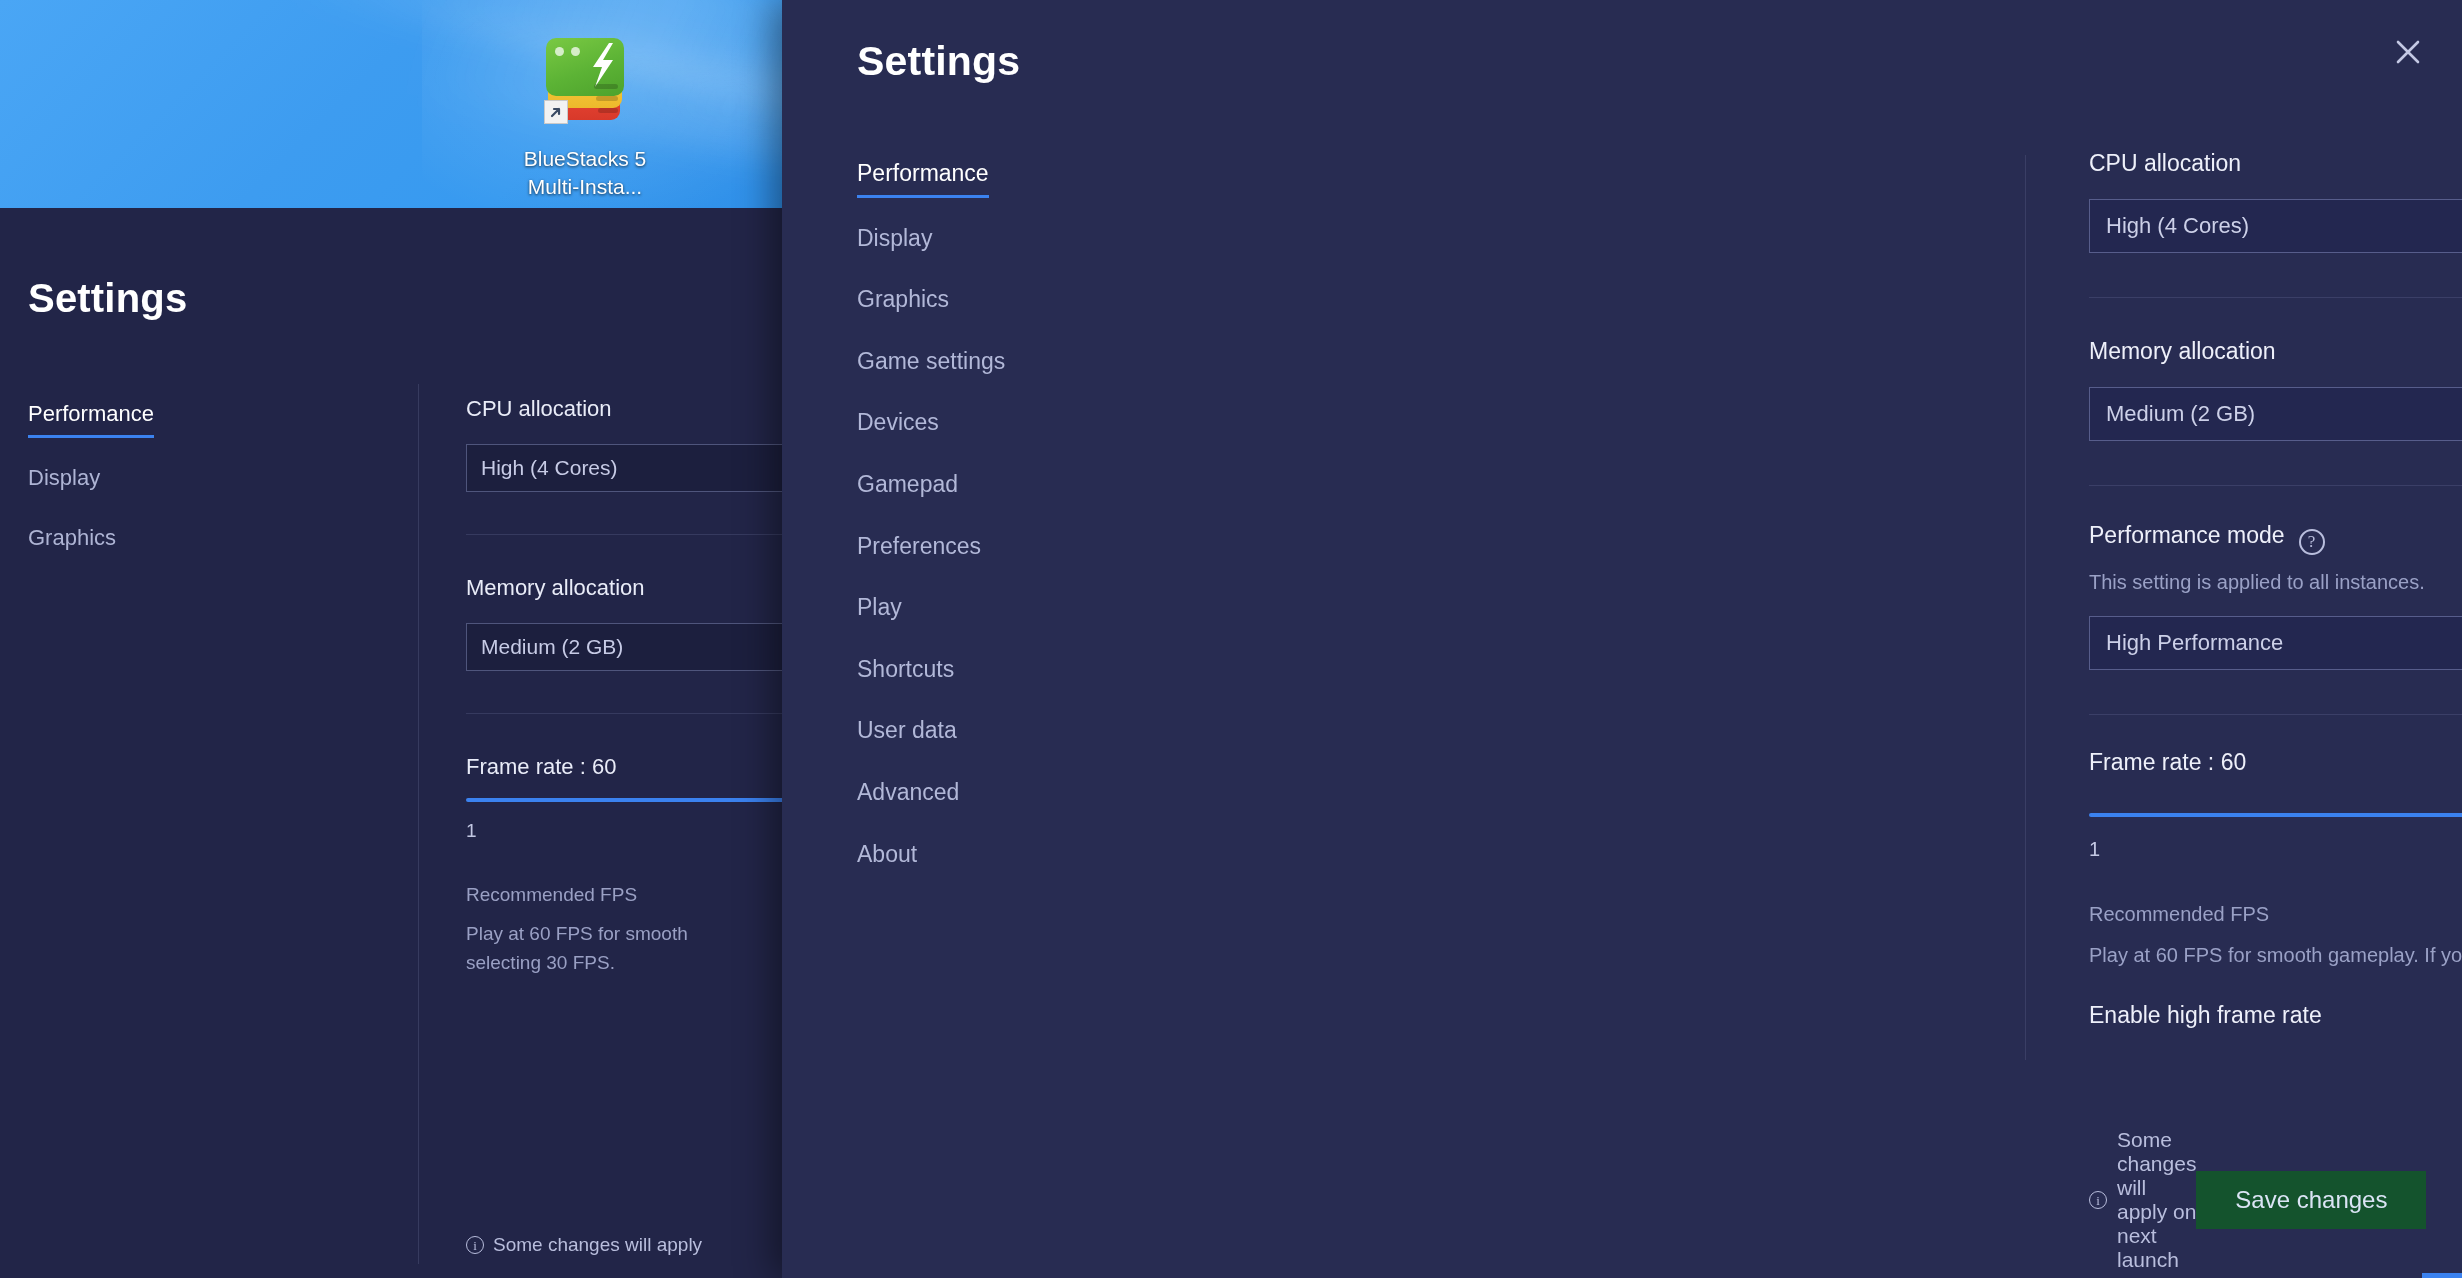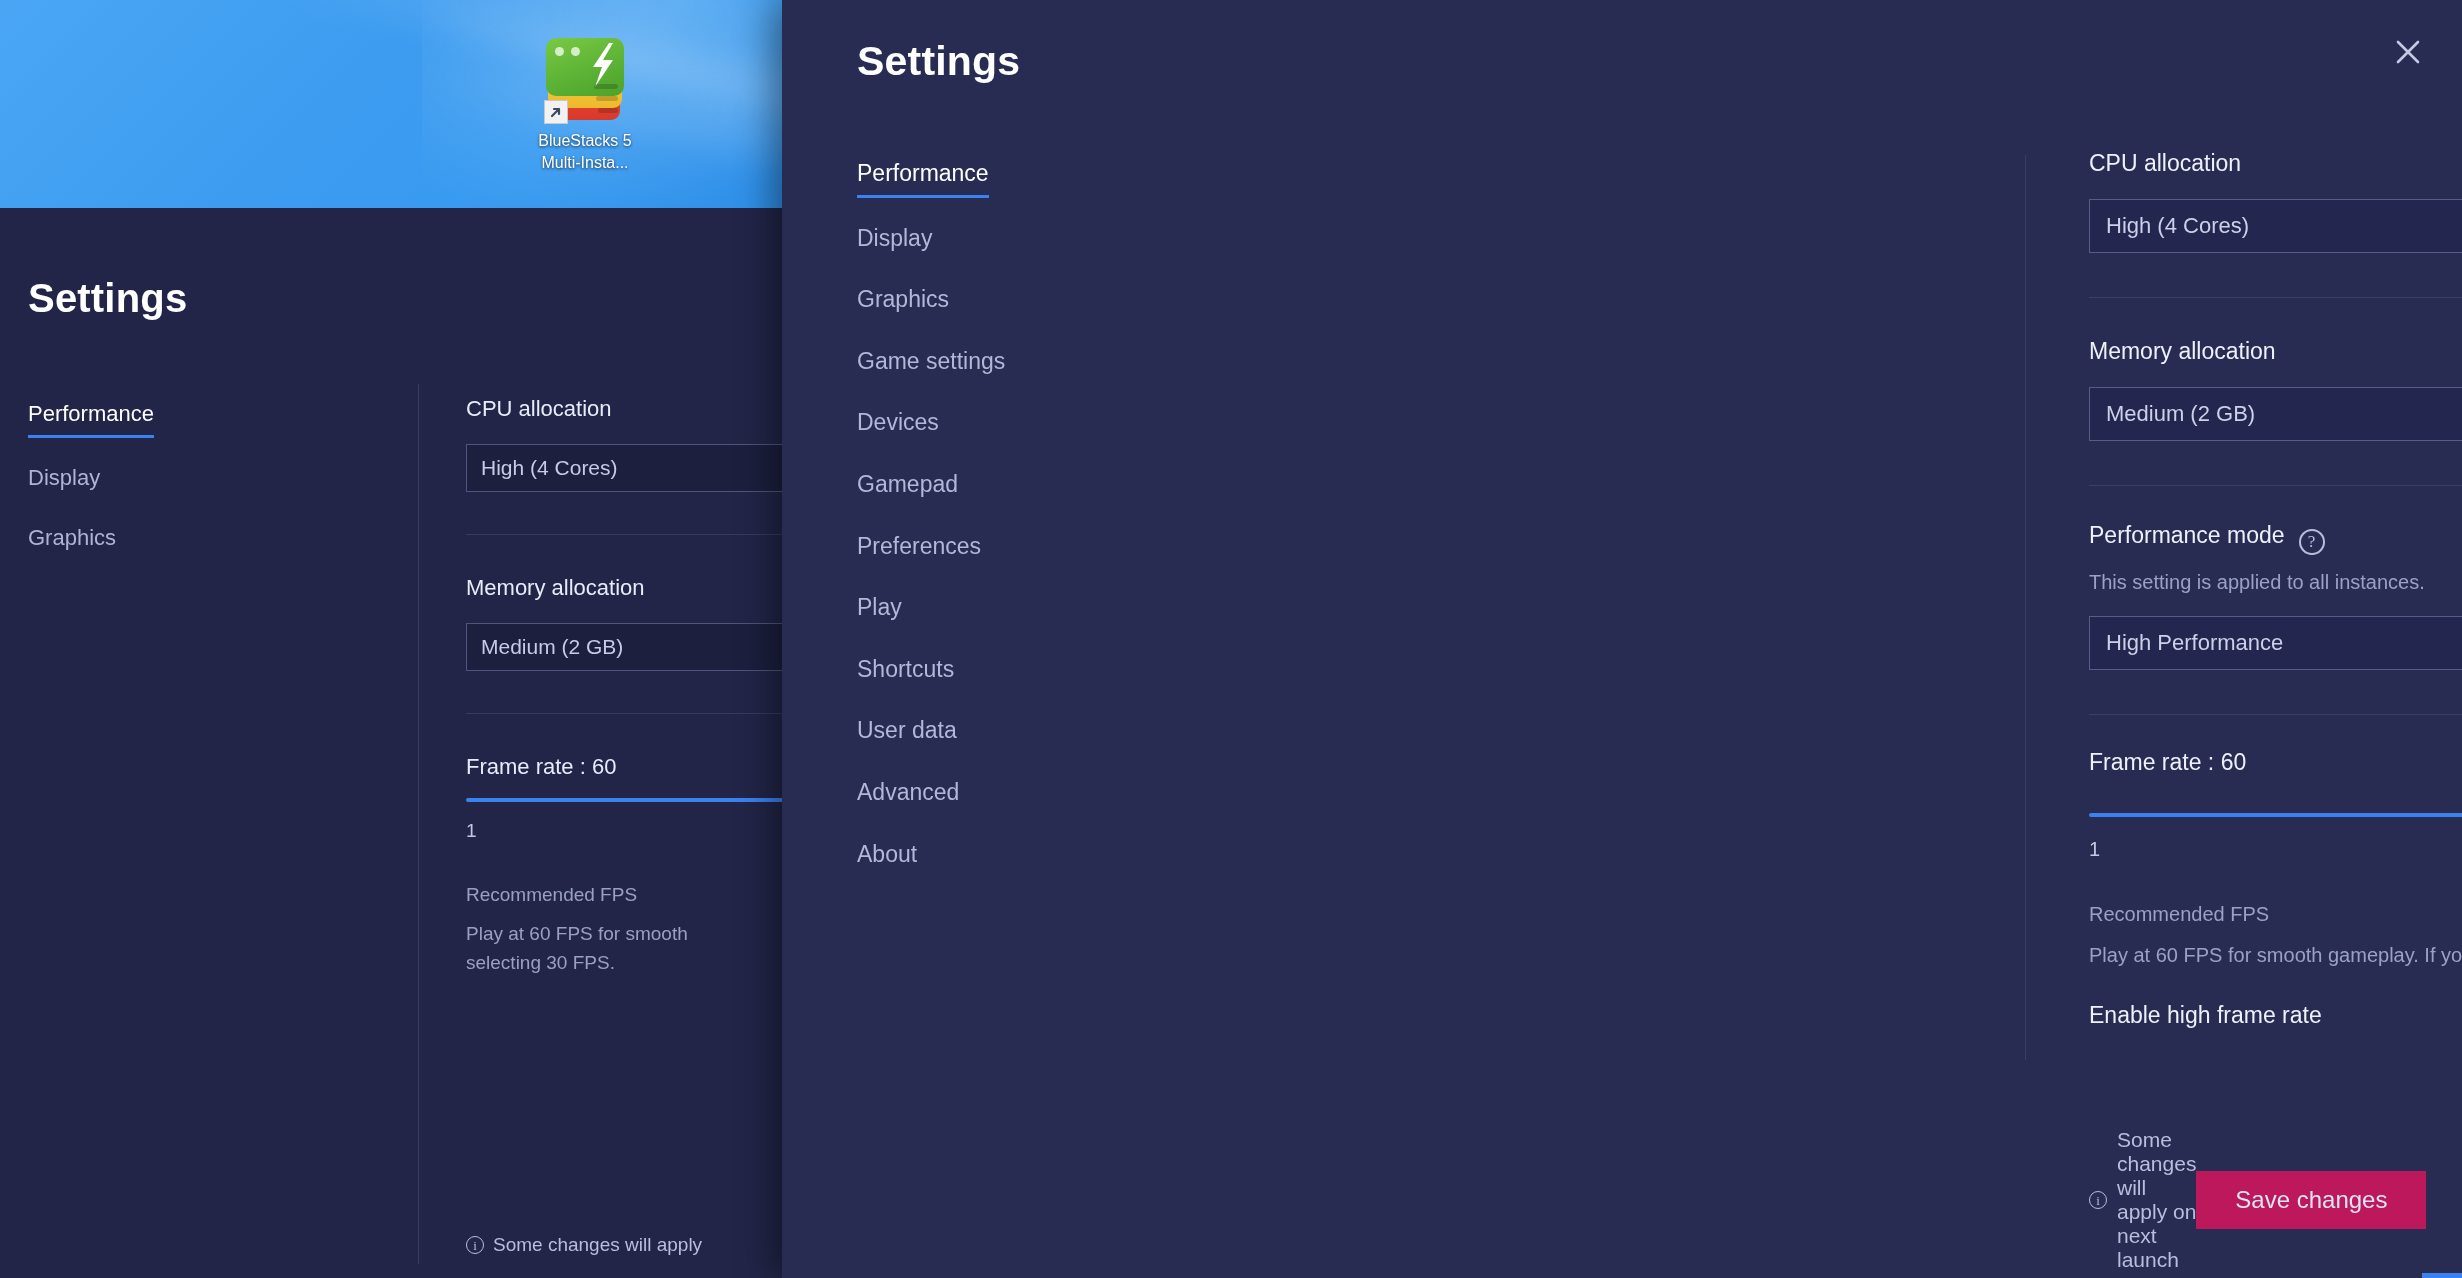--- a/index.html
+++ b/index.html
@@ -57,21 +57,21 @@
   .bs-line {
     position:absolute; right:6px; height:5px; border-radius:3px; background:rgba(0,0,0,.18);
   }
   .bs-shortcut {
     position:absolute; left:-2px; bottom:0px; width:24px; height:24px;
     background:#f2f2f2; border:1px solid #c9c9c9;
     display:flex; align-items:center; justify-content:center;
   }
   .bs-shortcut svg { display:block; }
   #desk-icon .label {
-    margin-top:6px; font-size:16px; color:#ffffff; line-height:1.35;
+    margin-top:21px; font-size:21px; color:#ffffff; line-height:1.35;
     text-shadow:0 1px 3px rgba(0,0,0,.75);
   }
 
   
   #bg-window {
     position:absolute; left:0; top:208px; width:782px; height:1070px;
     background:#222548; overflow:hidden;
   }
   #bg-window .bg-title {
     position:absolute; left:28px; top:68px;
@@ -182,21 +182,21 @@
   .toggle-label { font-size:23px; color:#eef0fa; }
 
   #modal-footer {
     position:absolute; left:1307px; right:75px; top:1128px;
     display:flex; align-items:center; justify-content:space-between;
   }
   #modal-footer .note {
     font-size:21px; color:#b9bedd; display:flex; align-items:center; gap:10px;
   }
   #save-btn {
-    background:#be185d; color:#dbe4f5; border:none;
+    background:#14532d; color:#dbe4f5; border:none;
     font-size:24px; font-family:"Liberation Sans", sans-serif;
     padding:0 30px; height:58px; min-width:230px; cursor:pointer;
   }
 
   
   #bottom-sliver {
     position:absolute; left:1640px; bottom:0; width:820px; height:5px;
     background:#3b82ef;
   }
 </style>

